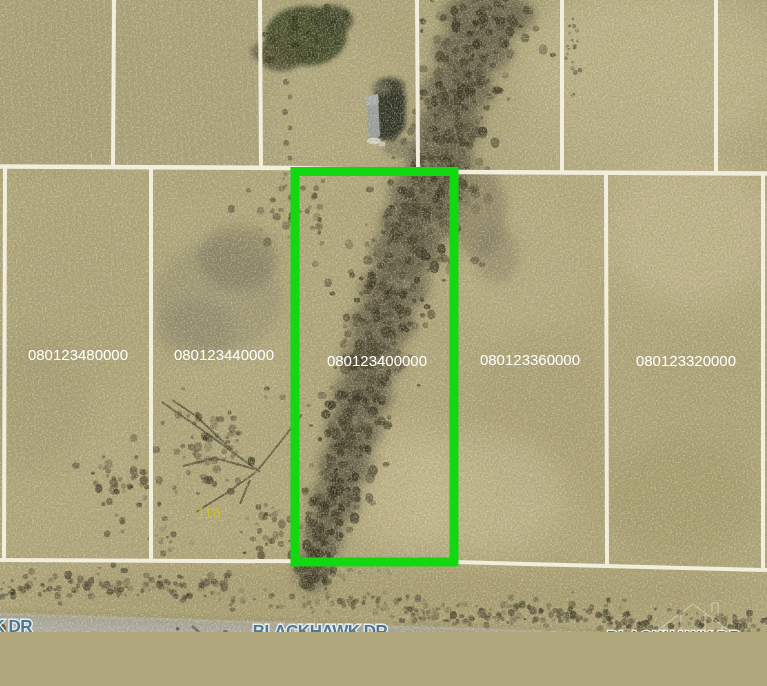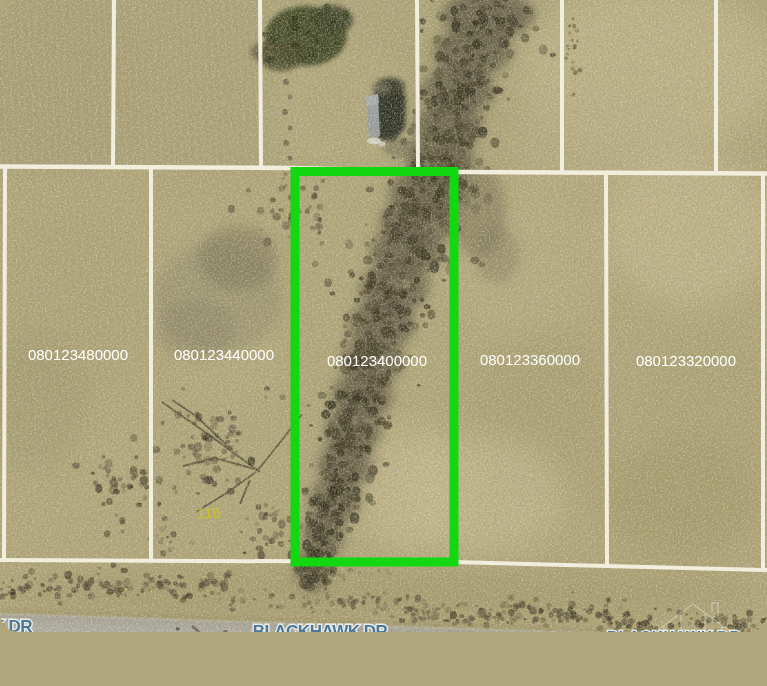--- a/index.html
+++ b/index.html
@@ -1,17 +1,17 @@
 <!DOCTYPE html>
 <html><head>
 <meta charset="utf-8">
 <style>
   html,body{margin:0;padding:0;background:#b1a77c;}
   #map{position:relative;width:767px;height:632px;overflow:hidden;
-       font-family:"Liberation Sans", sans-serif;border-radius:19px;}
+       font-family:"Liberation Sans", sans-serif;}
   svg{display:block;}
 </style>
 </head>
 <body>
 <div id="map">
 <svg width="767" height="686" viewBox="0 0 767 686" xmlns="http://www.w3.org/2000/svg">
 <defs>
   <filter id="soft14" x="-40%" y="-40%" width="180%" height="180%">
           <feGaussianBlur stdDeviation="14"></feGaussianBlur>
         </filter>

